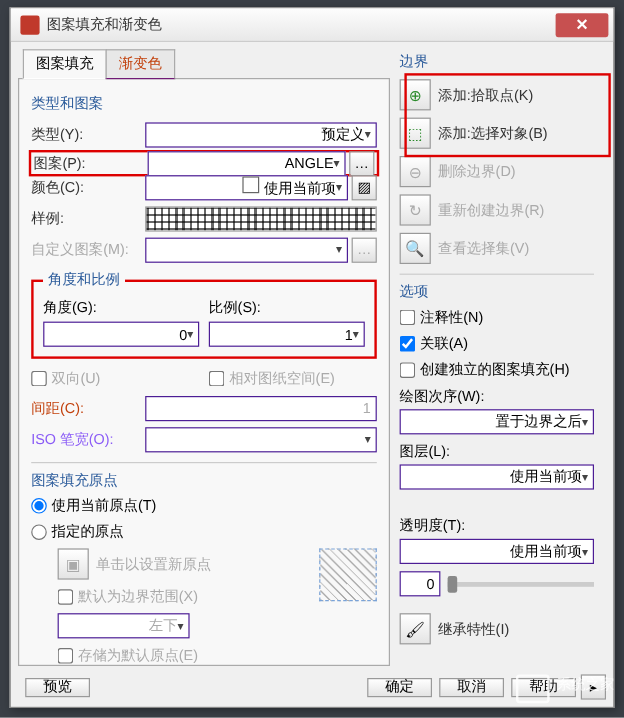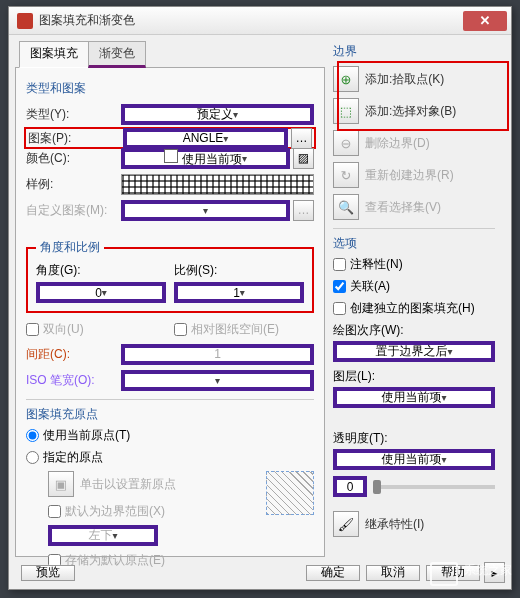--- a/index.html
+++ b/index.html
@@ -7,31 +7,31 @@
 .window{position:absolute;left:8px;top:6px;width:504px;height:584px;background:#f0f0f0;border:1px solid #888;box-shadow:2px 2px 8px rgba(0,0,0,.4)}
 .titlebar{height:28px;background:linear-gradient(#fdfdfd,#e8e8e8);border-bottom:1px solid #ccc;display:flex;align-items:center;padding:0 2px}
 .titlebar .icon{width:16px;height:16px;background:#c0392b;border-radius:2px;margin:0 6px}
 .titlebar .title{flex:1;color:#333}
 .closebtn{width:44px;height:20px;background:#c75050;border-radius:2px;color:#fff;display:flex;align-items:center;justify-content:center;margin-right:2px;font-weight:bold;font-size:13px}
 .body{display:flex;padding:6px 6px 0 6px;height:calc(100% - 28px)}
 .leftcol{width:310px}
 .rightcol{width:170px;padding-left:8px}
 .tabs{display:flex;margin-bottom:-1px;position:relative;z-index:2;margin-left:4px}
 .tab{padding:3px 10px;border:1px solid #aaa;background:#f8f8f8;margin-right:-1px;border-bottom:1px solid #fff}
-.tab.inactive{background:#e8e8e8;border-bottom:3px solid #701a75;color:#404040}
+.tab.inactive{background:#e8e8e8;border-bottom:1px solid #701a75;color:#c2410c}
 .panel{border:1px solid #aaa;background:#f8f8f8;padding:8px 10px;height:490px;position:relative}
 .group-title{color:#2a5a9a;margin:4px 0 6px 0}
 .row{display:flex;align-items:center;margin-bottom:4px;height:22px}
 .lbl{width:95px;color:#333}
-.sel,.inp{flex:1;height:21px;border:4px solid #4c1d95;background:#fff;padding:0 4px;display:flex;align-items:center;justify-content:center}
+.sel,.inp{flex:1;height:21px;border:1px solid #4c1d95;background:#fff;padding:0 4px;display:flex;align-items:center;justify-content:flex-end}
 .sel::after{content:"▾";color:#444;font-size:10px}
 .sqbtn{width:21px;height:21px;border:1px solid #999;background:linear-gradient(#fff,#e0e0e0);margin-left:3px;display:flex;align-items:center;justify-content:center}
 .swatch{flex:1;height:21px;border:1px solid #999;background:repeating-linear-gradient(90deg,#666 0,#666 2px,#fff 2px,#fff 6px),repeating-linear-gradient(0deg,#666 0,#666 2px,#fff 2px,#fff 6px);background-blend-mode:multiply}
 .redbox{border:2px solid #d00!important;padding:2px;margin:-2px}
-fieldset{border:1px solid #bbb;padding:6px 8px 8px 8px;margin-top:18px}
+fieldset{border:1px solid #bbb;padding:6px 8px 8px 8px;margin-top:6px}
 legend{color:#2a5a9a;padding:0 4px}
 .half{display:flex;gap:8px}
 .half>div{flex:1}
 .cb{display:flex;align-items:center;gap:4px;margin-bottom:5px}
 .cb input{width:13px;height:13px}
 .radio{display:flex;align-items:center;gap:4px;margin-bottom:5px}
 .sectitle{color:#2a5a9a;border-top:1px solid #ccc;padding-top:6px;margin-top:8px;margin-bottom:4px}
 .iconbtn{width:26px;height:26px;border:1px solid #999;background:linear-gradient(#fff,#e4e4e4);display:flex;align-items:center;justify-content:center;margin-right:6px;font-size:13px}
 .btnrow{display:flex;align-items:center;margin-bottom:6px}
 .btnrow .txt{color:#333}

